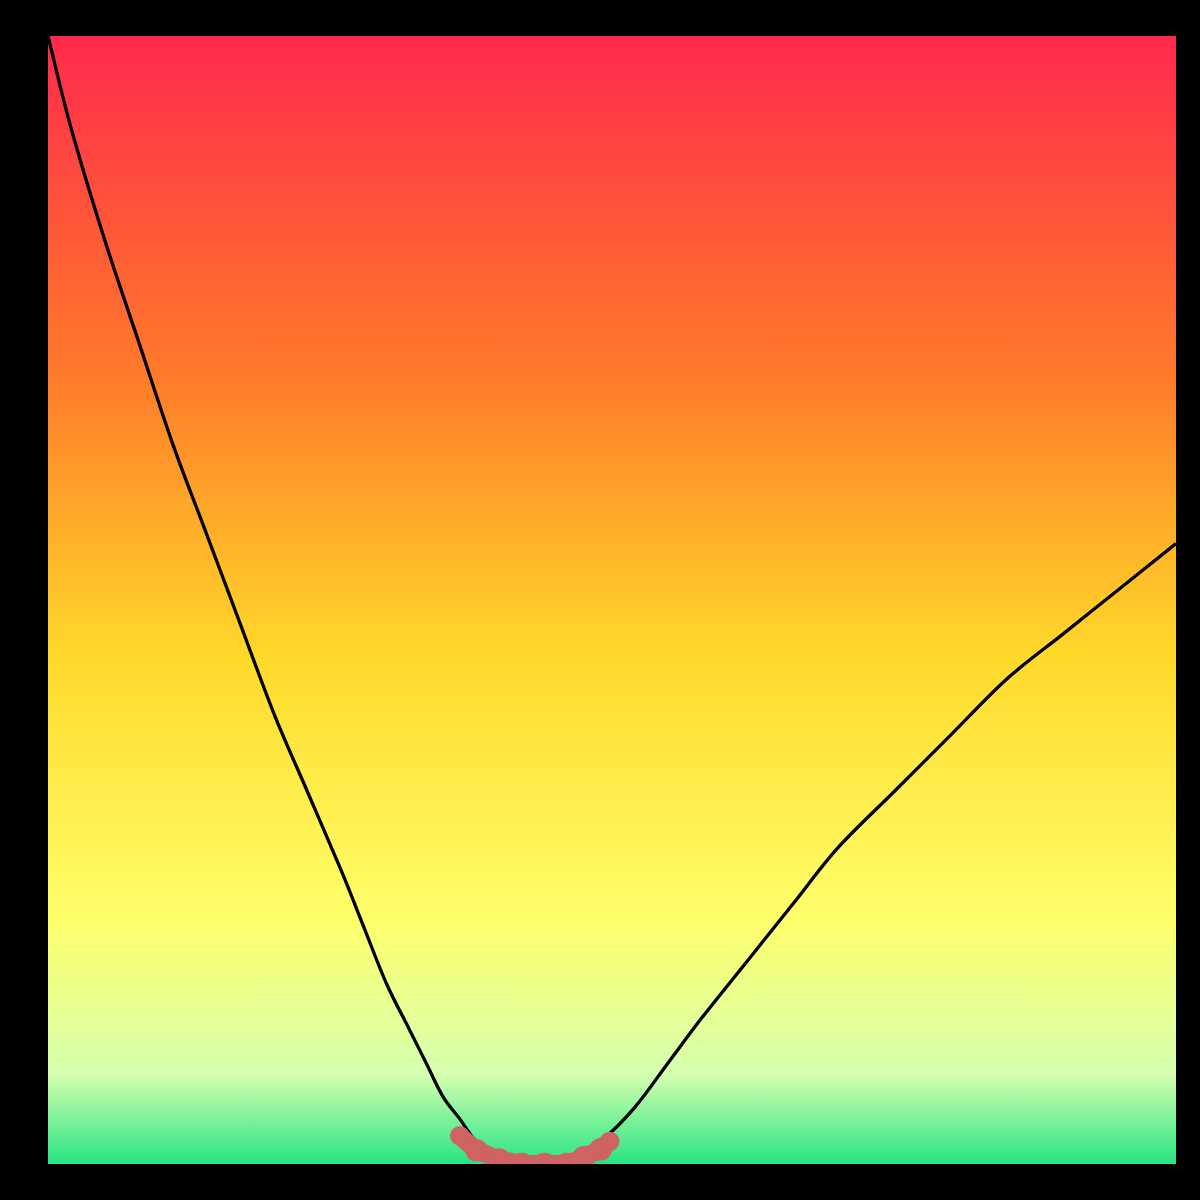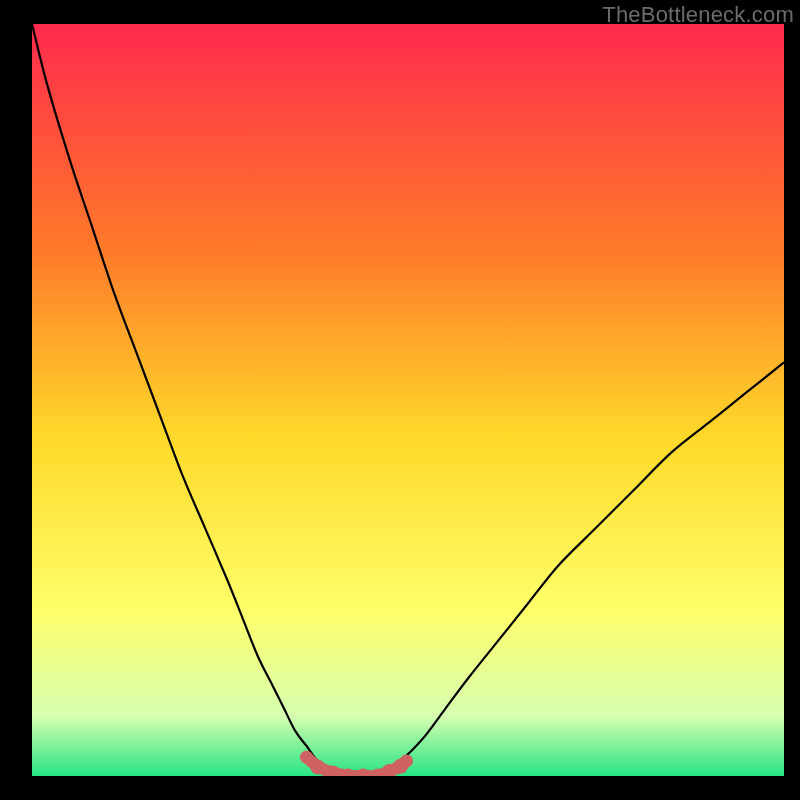--- a/index.html
+++ b/index.html
@@ -35,21 +35,20 @@
     color: #6b6b6b;
     letter-spacing: 0.2px;
     user-select: none;
   }
   svg { display: block; }
 </style>
 </head>
 <body>
 
 <div class="frame">
-  <div class="watermark">TheBottleneck.com</div>
   <div class="plot">
     <svg id="chart-svg" width="752" height="752" viewBox="0 0 752 752">
       <defs>
         <linearGradient id="bg-grad" x1="0" y1="0" x2="0" y2="1">
           <stop id="g0" offset="0%" stop-color="#ff2a4d"></stop>
           <stop id="g1" offset="30%" stop-color="#ff7a2a"></stop>
           <stop id="g2" offset="55%" stop-color="#ffd92a"></stop>
           <stop id="g3" offset="78%" stop-color="#ffff6a"></stop>
           <stop id="g4" offset="92%" stop-color="#d6ffb0"></stop>
           <stop id="g5" offset="100%" stop-color="#27e484"></stop>

